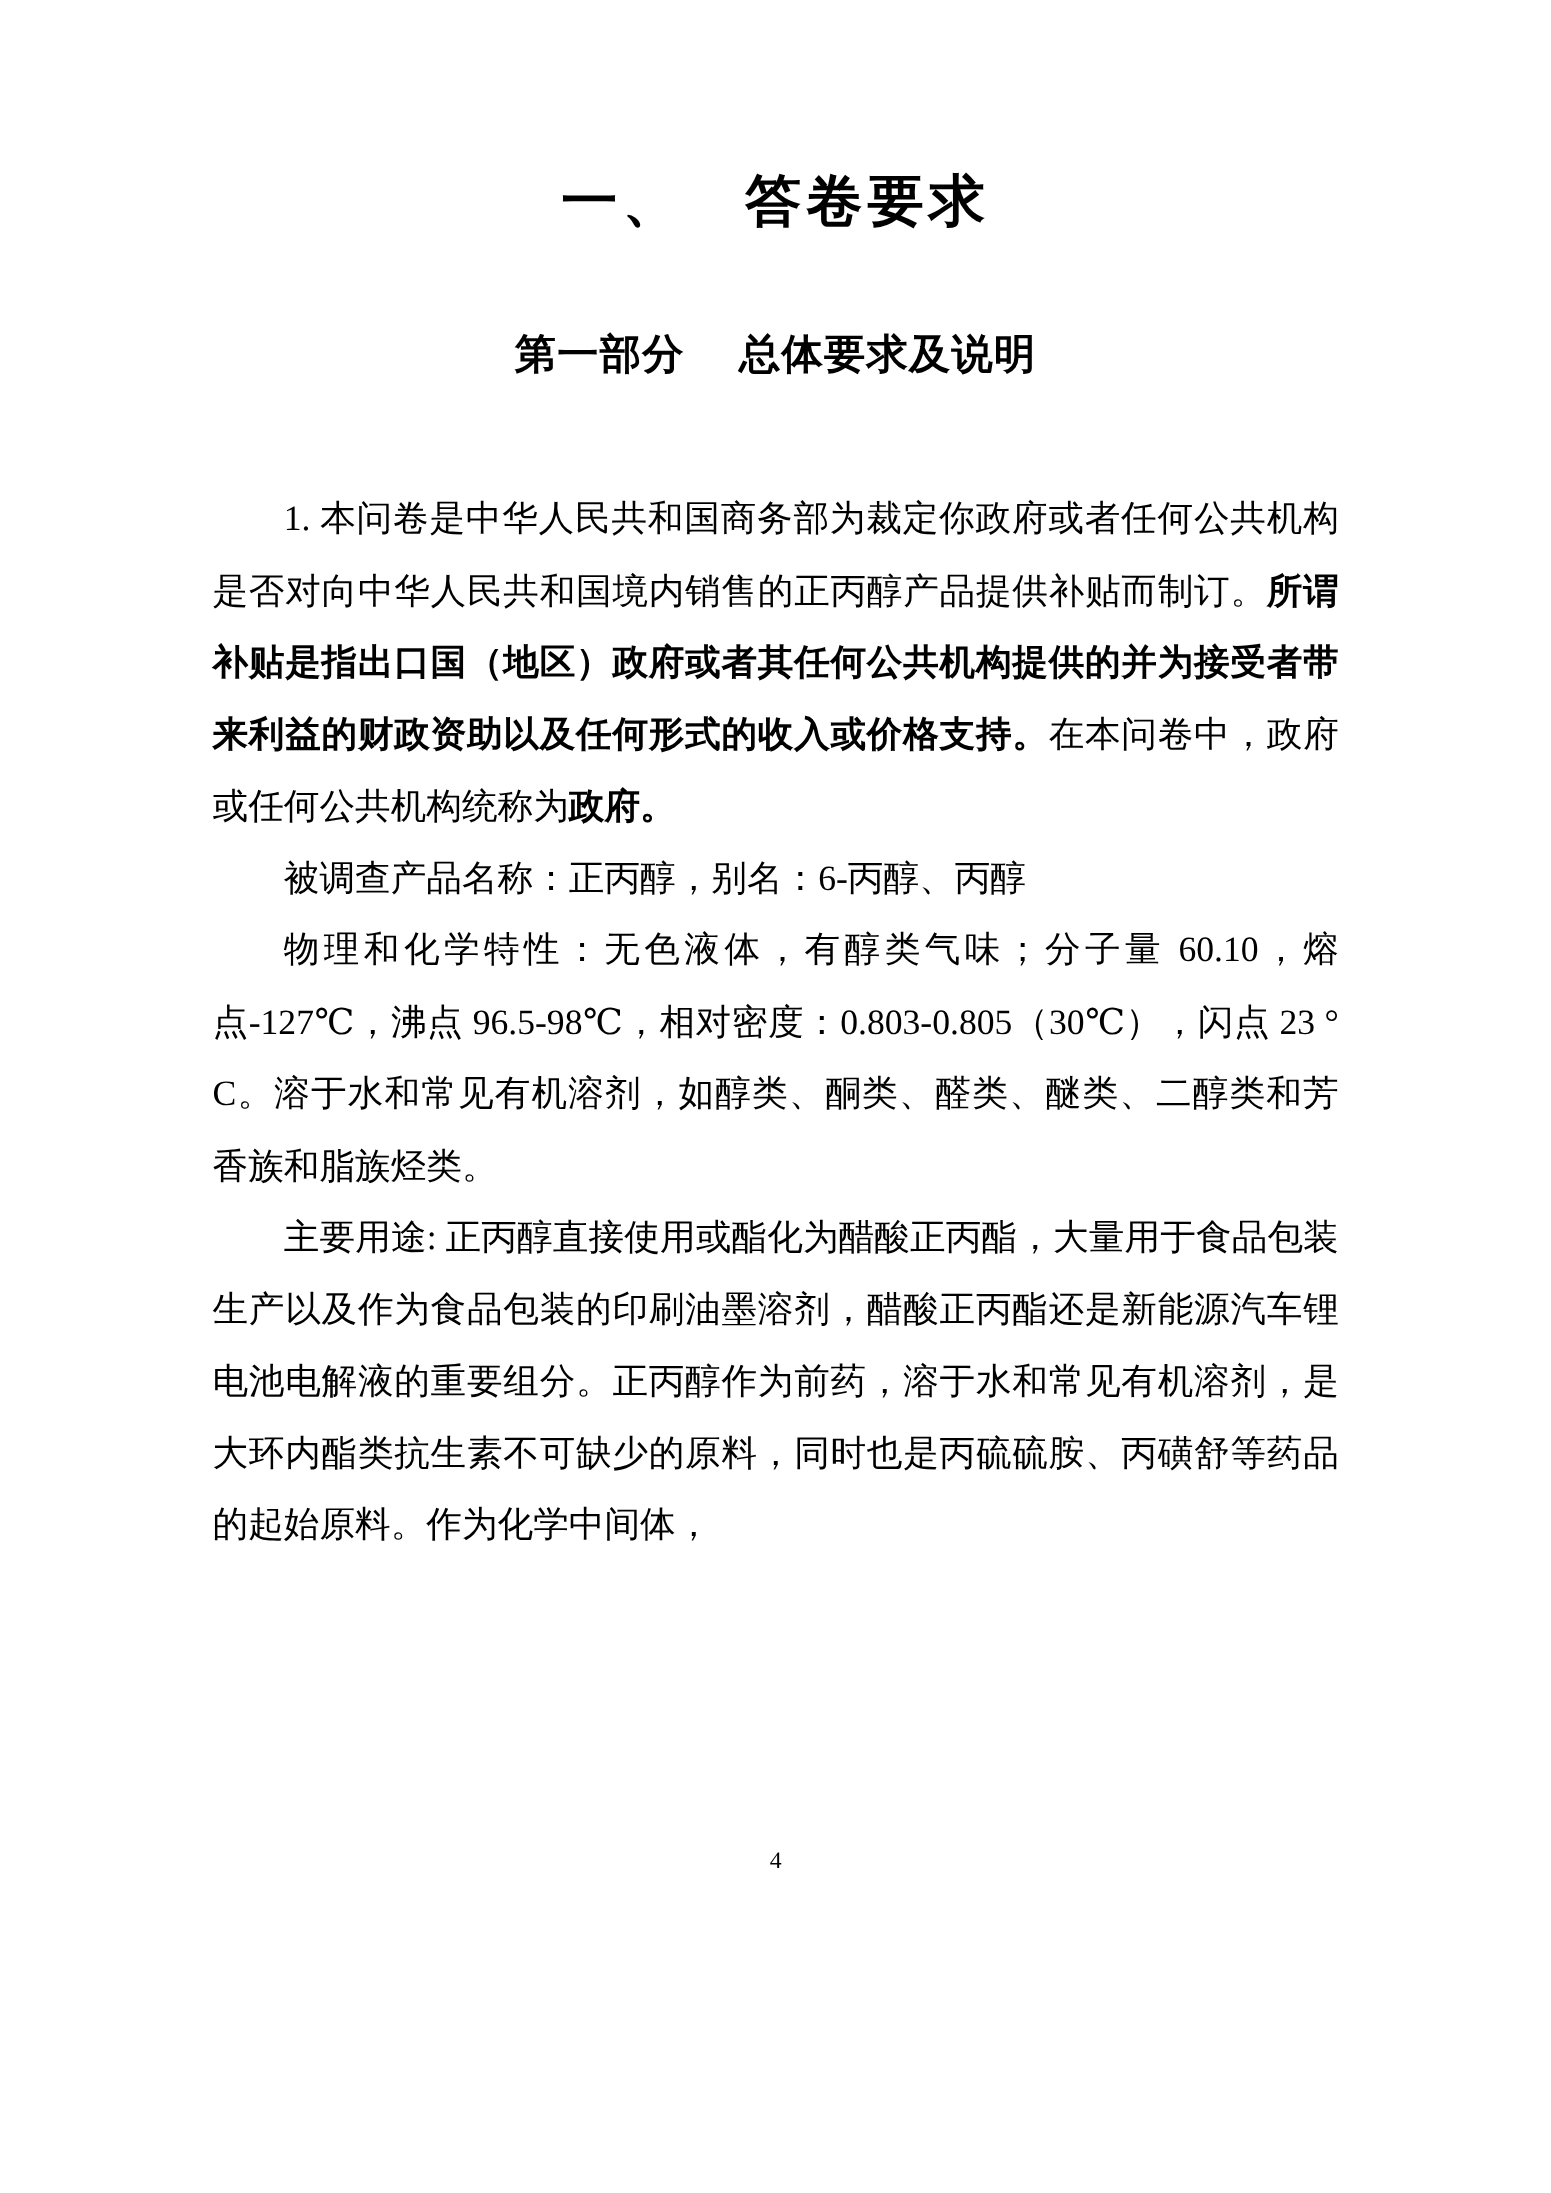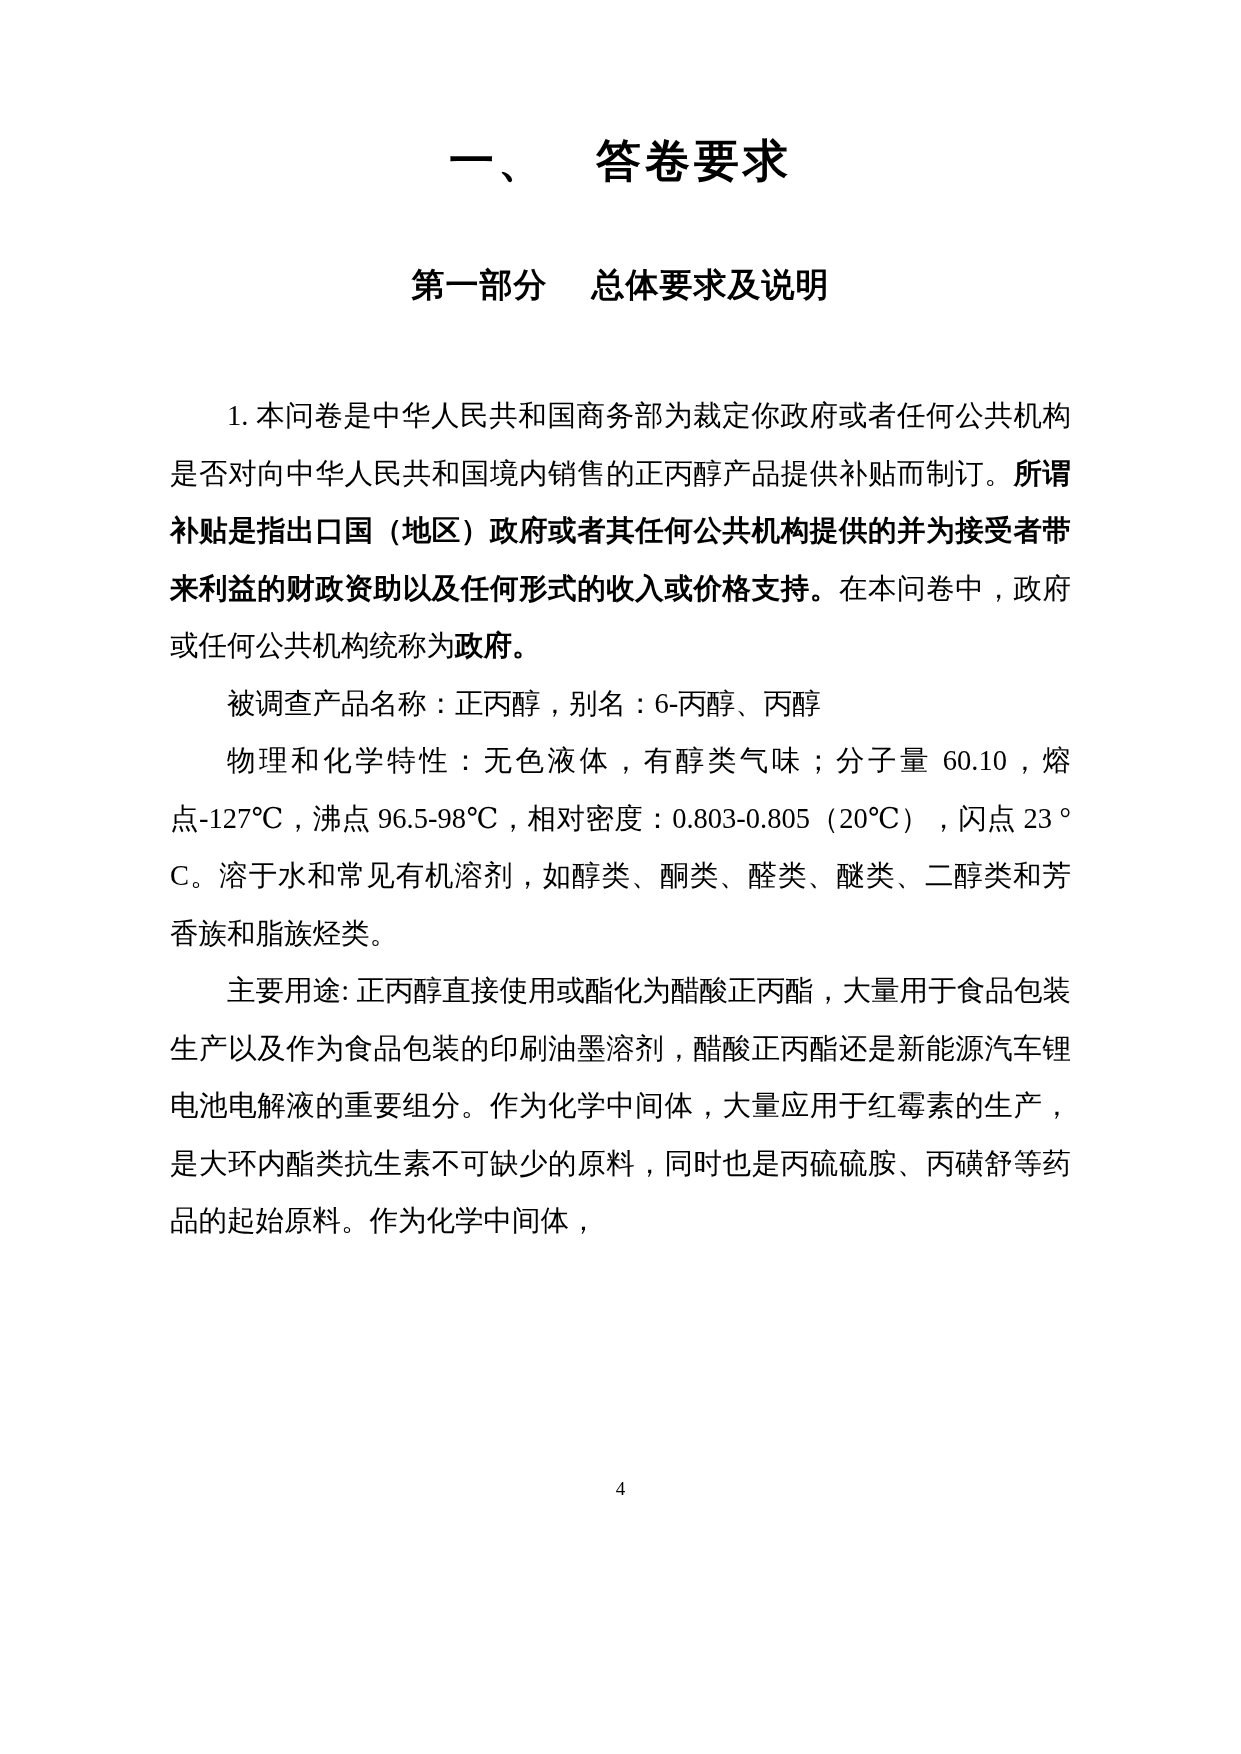--- a/index.html
+++ b/index.html
@@ -27,21 +27,21 @@
     text-align: center;
     font-family: "Liberation Sans", "DejaVu Sans", sans-serif;
     font-weight: 700;
     font-size: 45px;
     letter-spacing: 4px;
     line-height: 1.15;
   }
   .section-heading {
     margin: 78px 0 0 0;
     text-align: center;
-    font-family: Liberation Sans, sans-serif;
+    font-family: Liberation Serif, serif;
     font-weight: 700;
     font-size: 33px;
     letter-spacing: 1px;
     line-height: 1.2;
   }
   .doc-body {
     margin-top: 83px;
     font-size: 28.5px;
     line-height: 57.5px;
     text-align: justify;
@@ -72,18 +72,18 @@
 </head>
 <body>
 
 <div class="page">
   <div class="content">
     <h1 class="doc-title">一、　答卷要求</h1>
     <h2 class="section-heading">第一部分　 总体要求及说明</h2>
     <div class="doc-body" id="doc-body">
         <p class="doc-para"><span class="run">1. 本问卷是中华人民共和国商务部为裁定你政府或者任何公共机构是否对向中华人民共和国境内销售的正丙醇产品提供补贴而制订。</span><span class="run bold">所谓补贴是指出口国（地区）政府或者其任何公共机构提供的并为接受者带来利益的财政资助以及任何形式的收入或价格支持。</span><span class="run">在本问卷中，政府或任何公共机构统称为</span><span class="run bold">政府。</span></p>
         <p class="doc-para"><span class="run">被调查产品名称：正丙醇，别名：6-丙醇、丙醇</span></p>
-        <p class="doc-para"><span class="run">物理和化学特性：无色液体，有醇类气味；分子量 60.10，熔点-127℃，沸点 96.5-98℃，相对密度：0.803-0.805（20℃），闪点 23 ° C。溶于水和常见有机溶剂，如醇类、酮类、醛类、醚类、二醇类和芳香族和脂族烃类。</span></p>
-        <p class="doc-para"><span class="run">主要用途: 正丙醇直接使用或酯化为醋酸正丙酯，大量用于食品包装生产以及作为食品包装的印刷油墨溶剂，醋酸正丙酯还是新能源汽车锂电池电解液的重要组分。作为化学中间体，大量应用于红霉素的生产，是大环内酯类抗生素不可缺少的原料，同时也是丙硫硫胺、丙磺舒等药品的起始原料。作为化学中间体，</span></p>
+        <p class="doc-para"><span class="run">物理和化学特性：无色液体，有醇类气味；分子量 60.10，熔点-127℃，沸点 96.5-98℃，相对密度：0.803-0.805（30℃），闪点 23 ° C。溶于水和常见有机溶剂，如醇类、酮类、醛类、醚类、二醇类和芳香族和脂族烃类。</span></p>
+        <p class="doc-para"><span class="run">主要用途: 正丙醇直接使用或酯化为醋酸正丙酯，大量用于食品包装生产以及作为食品包装的印刷油墨溶剂，醋酸正丙酯还是新能源汽车锂电池电解液的重要组分。正丙醇作为前药，溶于水和常见有机溶剂，是大环内酯类抗生素不可缺少的原料，同时也是丙硫硫胺、丙磺舒等药品的起始原料。作为化学中间体，</span></p>
       </div>
   </div>
   <div class="page-number">4</div>
 </div>
 
 </body></html>

